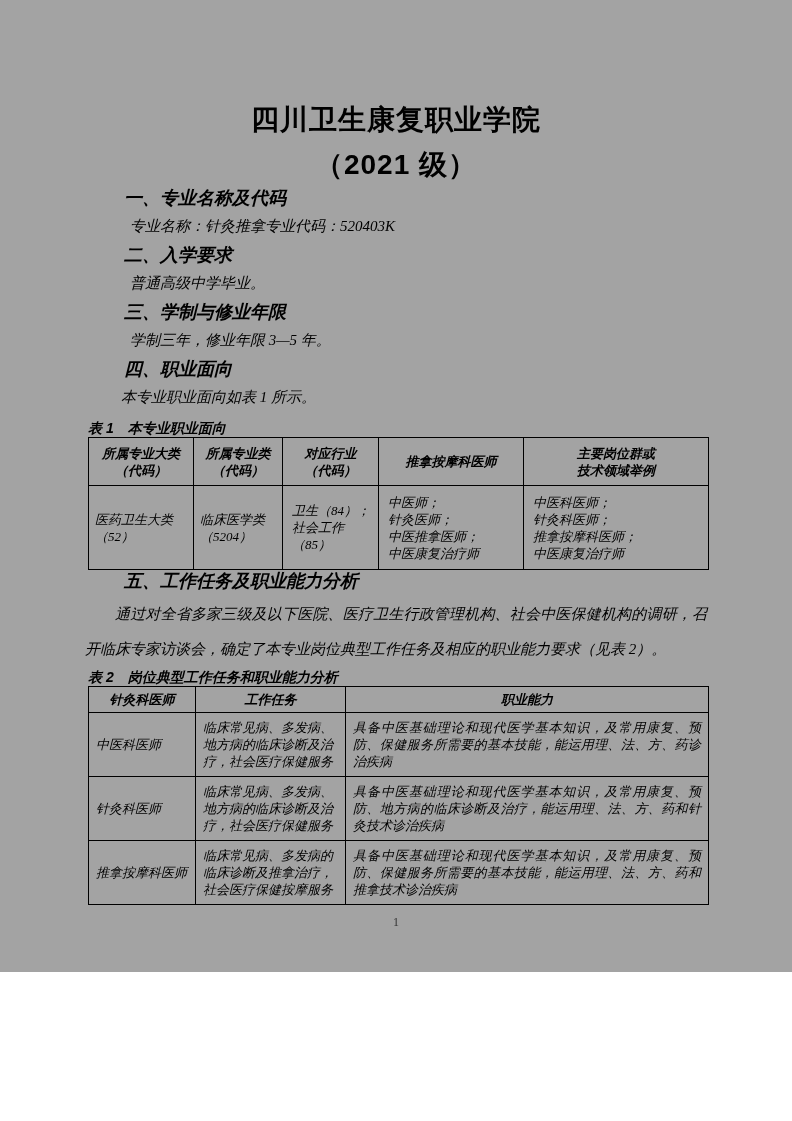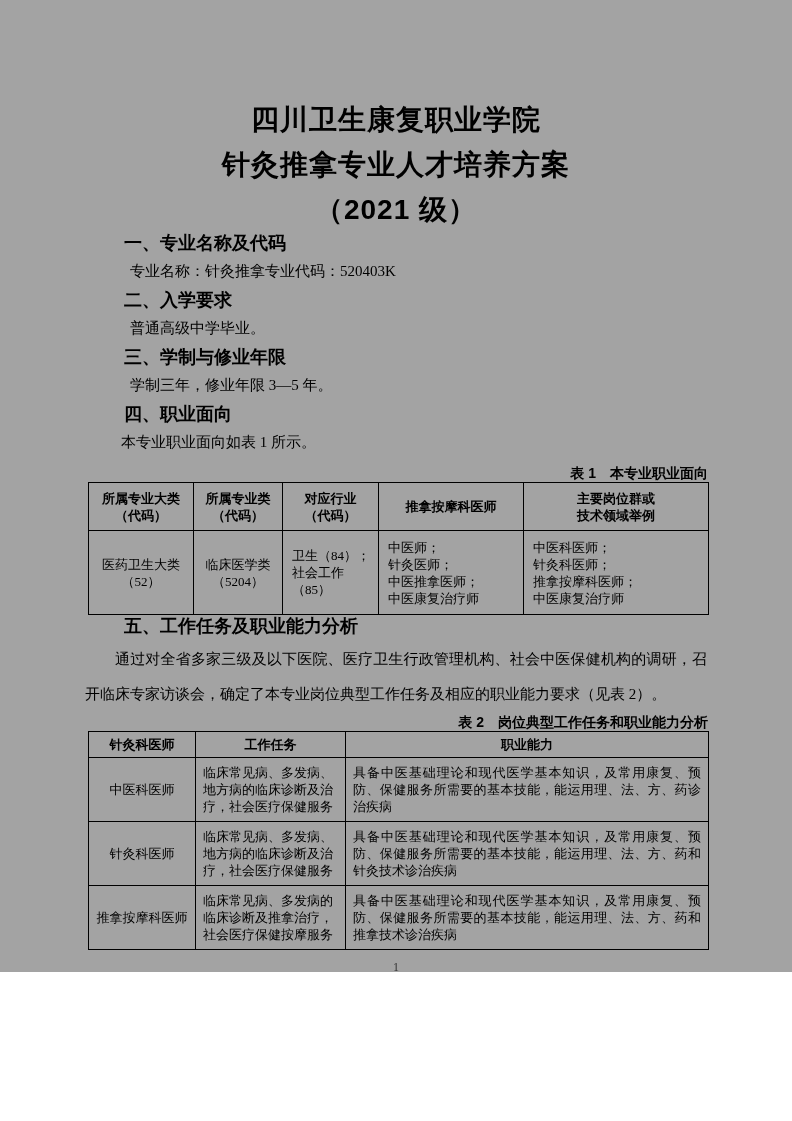--- a/index.html
+++ b/index.html
@@ -6,70 +6,69 @@
   .page{
     position:relative;width:792px;height:972px;background:#a3a3a3;
     color:#000;font-family:"Liberation Serif",serif;overflow:hidden;
     box-sizing:border-box;
   }
   .doc-title{
     padding-top:97px;text-align:center;
     font-family:"Liberation Sans",sans-serif;font-weight:bold;
     font-size:28px;line-height:45px;letter-spacing:1px;
   }
-  .content{margin-left:88px;width:620px;}
+  .content{margin-left:88px;width:620px;font-style:italic;}
   h2.sec{
     font-family:"Liberation Sans",sans-serif;font-weight:bold;
     font-size:18px;line-height:22px;margin:0;padding:0 0 0 36px;
   }
   p.body-line{
     margin:8px;padding:0 0 0 34px;font-size:15px;line-height:19px;
   }
   p.body-line.small-indent{padding-left:25px;}
   .m-t30{margin-top:30px;} .m-t15{margin-top:15px;} .m-t14{margin-top:14px;} .m-t12{margin-top:12px;} .m-t11{margin-top:11px;}
   p.para{
     margin:5px 0 0 0;padding:0;font-size:15px;line-height:35px;
     text-indent:2em;text-align:justify;width:622px;margin-left:-3px;
   }
   .tbl-caption{
-    margin-top:13px;text-align:right;font-family:"Liberation Sans",sans-serif;
+    margin-top:13px;text-align:left;font-family:"Liberation Sans",sans-serif;
     font-weight:bold;font-size:14px;line-height:17px;width:620px;
   }
   .tbl-caption.tight{margin-top:2px;}
   table{
     border-collapse:collapse;table-layout:fixed;width:620px;
     font-size:13px;
   }
   th,td{
     border:1px solid #000;white-space:pre-line;vertical-align:middle;
     box-sizing:border-box;padding:4px 6px;line-height:17px;
   }
   th{
     font-family:"Liberation Sans",sans-serif;font-weight:bold;text-align:center;
   }
-  td.cc{text-align:center;}
+  td.cc{text-align:left;}
   td.lc{text-align:left;padding-left:9px;}
   td.jc{text-align:justify;}
   .t1-head-row{height:48px;}
   .t1-body-row{height:84px;}
   .t2-head-row{height:26px;}
   .t2 td{padding:6px 7px;}
   .page-number{
     margin-top:10px;text-align:center;width:792px;font-size:12px;
     color:#333;line-height:14px;
   }
 </style>
 </head>
 <body>
 
 <div class="page">
 
   <div class="doc-title">
     <div>四川卫生康复职业学院</div>
-    <div>针灸推拿专业人才培养方案</div>
     <div>（2021 级）</div>
   </div>
 
   <div class="content">
 
     <h2 class="sec m-t30">一、专业名称及代码</h2>
     <p class="body-line m-t14">专业名称：针灸推拿专业代码：520403K</p>
 
     <h2 class="sec m-t15">二、入学要求</h2>
     <p class="body-line m-t14">普通高级中学毕业。</p>
@@ -139,21 +138,21 @@
           <th>职业能力</th>
         </tr>
         <tr>
           <td class="cc">中医科医师</td>
           <td class="lc">临床常见病、多发病、地方病的临床诊断及治疗，社会医疗保健服务</td>
           <td class="lc jc">具备中医基础理论和现代医学基本知识，及常用康复、预防、保健服务所需要的基本技能，能运用理、法、方、药诊治疾病</td>
         </tr>
         <tr>
           <td class="cc">针灸科医师</td>
           <td class="lc">临床常见病、多发病、地方病的临床诊断及治疗，社会医疗保健服务</td>
-          <td class="lc jc">具备中医基础理论和现代医学基本知识，及常用康复、预防、保健服务所需要的基本技能，能运用理、法、方、药和针灸技术诊治疾病</td>
+          <td class="lc jc">具备中医基础理论和现代医学基本知识，及常用康复、预防、地方病的临床诊断及治疗，能运用理、法、方、药和针灸技术诊治疾病</td>
         </tr>
         <tr>
           <td class="cc">推拿按摩科医师</td>
           <td class="lc">临床常见病、多发病的临床诊断及推拿治疗，社会医疗保健按摩服务</td>
           <td class="lc jc">具备中医基础理论和现代医学基本知识，及常用康复、预防、保健服务所需要的基本技能，能运用理、法、方、药和推拿技术诊治疾病</td>
         </tr>
       </tbody>
     </table>
 
   </div>

